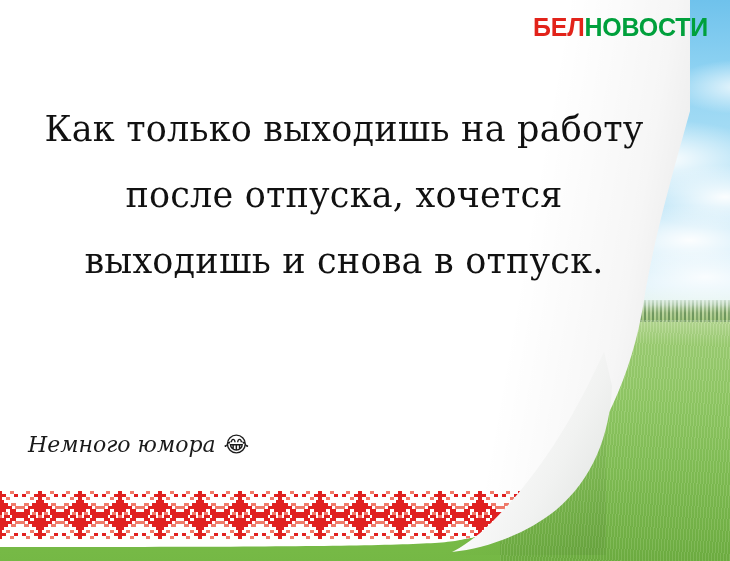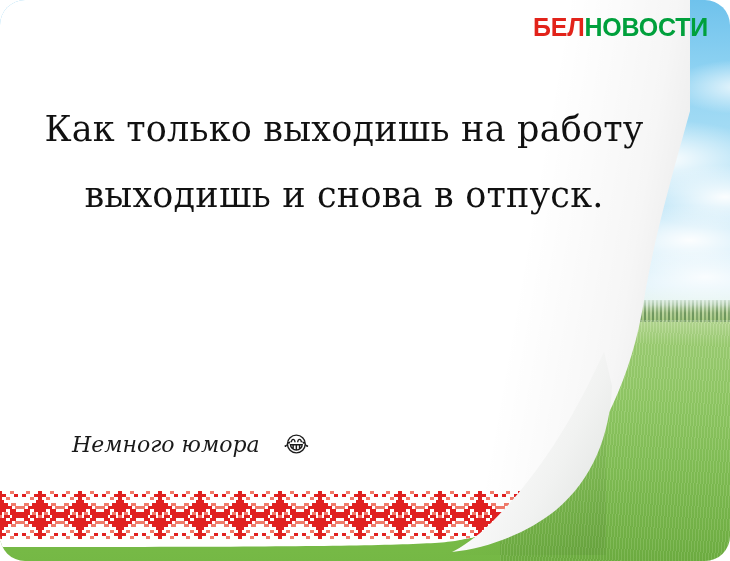--- a/index.html
+++ b/index.html
@@ -4,21 +4,20 @@
 <style>
   html,body{margin:0;padding:0;}
   body{
     width:730px;height:561px;overflow:hidden;
     font-family:"Liberation Serif", serif;
     background:#ffffff;
   }
   #stage{
     position:relative;width:730px;height:561px;overflow:hidden;
     background:#ffffff;
-    border-radius:25px;
   }
 
   
   .bg{
     position:absolute;inset:0;
     background:
       linear-gradient(to bottom,
         #6fc2ec 0px, #8ed2f2 70px, #aadef5 150px, #c6e8f8 235px,
         #dff2fb 285px, #eaf6f0 305px, #cfe6b6 312px,
         #a9d27e 322px, #8cc65a 345px, #86c653 400px,
@@ -104,21 +103,21 @@
     font-size:35px;line-height:66px;color:#111111;
     letter-spacing:.2px;
   }
   .joke .ln{display:block;white-space:nowrap;padding-left:28px;}
 
   
   .caption{
     position:absolute;left:28px;top:432px;
     font-family:"DejaVu Serif", "Liberation Serif", serif;
     font-style:italic;font-size:22px;color:#1a1a1a;
-    display:flex;align-items:center;gap:24px;white-space:nowrap;margin-left:44px;
+    display:flex;align-items:center;gap:8px;white-space:nowrap;
   }
   .caption .emoji{
     font-family:"DejaVu Sans", sans-serif;font-style:normal;font-size:22px;
   }
 
   
   .ornament{
     position:absolute;left:0;top:489px;width:690px;height:52px;
     background:#ffffff;
     overflow:hidden;
@@ -227,20 +226,21 @@
 
   <div class="paper-shade"></div>
   <div class="curl"></div>
 
   <div class="logo">
     <span class="bel">БЕЛ</span><span class="nov">НОВОСТИ</span>
   </div>
 
   <div class="joke">
     <span class="ln">Как только выходишь на работу</span>
+    <span class="ln">после отпуска, хочется</span>
     <span class="ln">выходишь и снова в отпуск.</span>
   </div>
 
   <div class="caption">
     <span>Немного юмора</span>
     <span class="emoji">😂</span>
   </div>
 
 </div>
 

